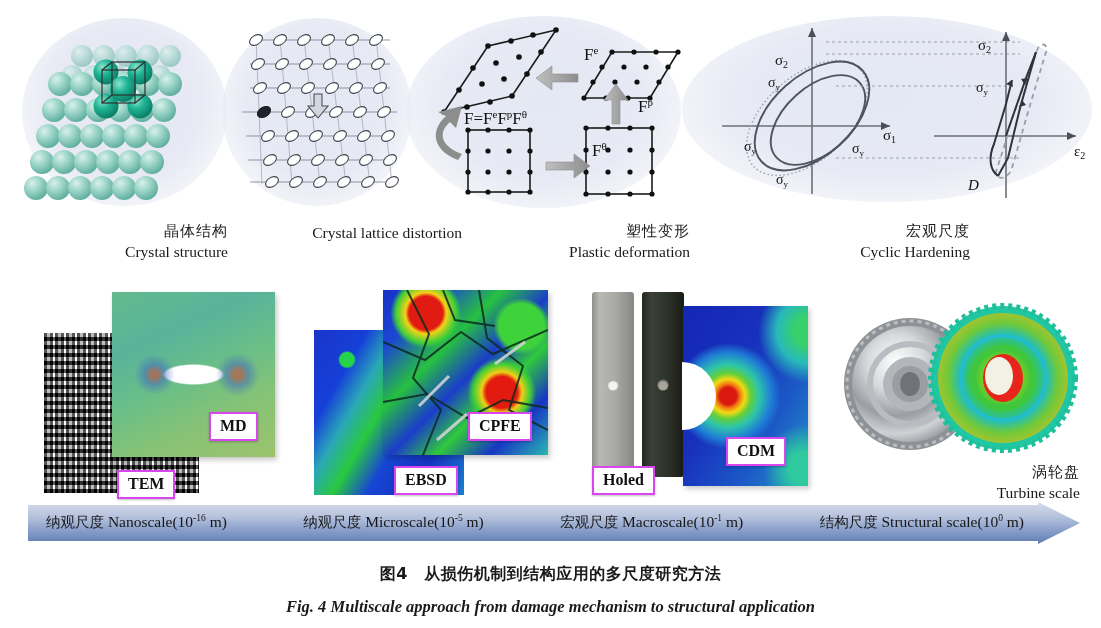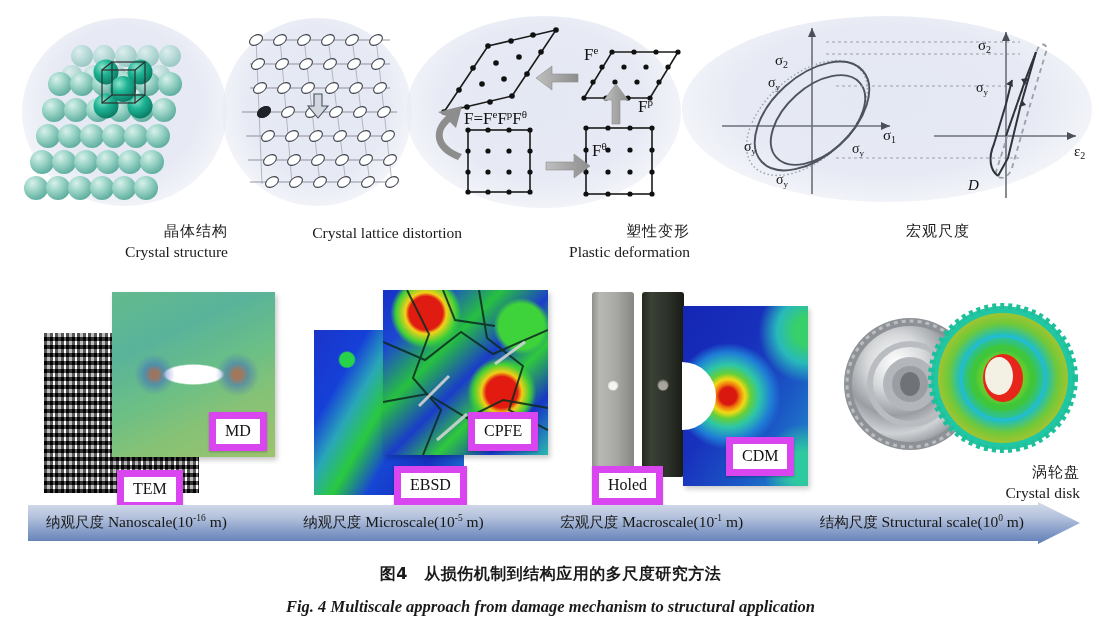--- a/index.html
+++ b/index.html
@@ -14,24 +14,24 @@
   .panel svg{position:absolute;left:0;top:0;overflow:visible;}
 
   
   .toplabel{position:absolute;text-align:right;line-height:1.25;}
   .toplabel .cn{font-size:15px;letter-spacing:1px;display:block;
      font-family:"DejaVu Sans","Liberation Sans",sans-serif;font-weight:400;}
   .toplabel .en{font-size:15.5px;display:block;margin-top:1px;}
 
   
   .tile{position:absolute;}
-  .tag{position:absolute;background:#fff;border:7px solid #d946ef;
+  .tag{position:absolute;background:#fff;border:2px solid #d946ef;
        font-size:16px;line-height:1;padding:4px 9px 5px;color:#111;
        box-shadow:0 1px 2px rgba(0,0,0,.25);white-space:nowrap;
-       font-family:"Liberation Serif",serif;}
+       font-family:"Liberation Serif",serif;font-weight:bold;}
 
   
   .tem{background:
       repeating-linear-gradient(90deg,#141414 0 3px,#8f8f8f 3px 6px,#1c1c1c 6px 9px,#d8d8d8 9px 11px),
       repeating-linear-gradient(0deg,rgba(0,0,0,.55) 0 4px,rgba(255,255,255,.30) 4px 8px);
       background-blend-mode:overlay,normal;filter:contrast(1.25);}
   
   .md{background:
       radial-gradient(ellipse 60% 20% at 50% 50%, #ffffff 0 28%, rgba(255,255,255,0) 32%),
       linear-gradient(155deg,#63ba8d 0%,#59b39a 28%,#6bbf86 52%,#86c276 72%,#9dc36d 100%);}
@@ -352,20 +352,21 @@
   </div>
   <div class="toplabel" style="left:172px;top:222px;width:290px;">
     <span class="en">Crystal lattice distortion</span>
   </div>
   <div class="toplabel" style="left:440px;top:222px;width:250px;">
     <span class="cn">塑性变形</span>
     <span class="en">Plastic deformation</span>
   </div>
   <div class="toplabel" style="left:730px;top:222px;width:240px;">
     <span class="cn">宏观尺度</span>
+    <span class="en">Cyclic Hardening</span>
   </div>
 
   <div class="tile tem" style="left:44px;top:333px;width:155px;height:160px;"></div>
   <div class="tile md" style="left:112px;top:292px;width:163px;height:165px;box-shadow:2px 3px 5px rgba(0,0,0,.22);">
     <div style="position:absolute;left:14%;top:34%;width:24%;height:32%;
                 background:radial-gradient(circle at 50% 50%, rgba(200,60,60,.55) 0 12%, rgba(60,90,200,.45) 30%, rgba(0,0,0,0) 62%);"></div>
     <div style="position:absolute;right:10%;top:34%;width:26%;height:32%;
                 background:radial-gradient(circle at 50% 50%, rgba(200,60,60,.55) 0 12%, rgba(60,90,200,.45) 32%, rgba(0,0,0,0) 64%);"></div>
   </div>
   <div class="tag" style="left:117px;top:470px;">TEM</div>
@@ -448,21 +449,21 @@
         <circle cx="163" cy="76" r="65" fill="url(#fea)"></circle>
         <circle cx="163" cy="76" r="42" fill="none" stroke="#23bcd0" stroke-width="3"></circle>
         <circle cx="163" cy="76" r="30" fill="none" stroke="#3fc63c" stroke-width="6"></circle>
         <ellipse cx="163" cy="76" rx="20" ry="24" fill="#e8251a"></ellipse>
         <ellipse cx="159" cy="74" rx="14" ry="19" fill="#f3f1e4"></ellipse>
       </g>
     </svg>
   </div>
   <div class="toplabel" style="left:900px;top:463px;width:180px;">
     <span class="cn">涡轮盘</span>
-    <span class="en">Crystal disk</span>
+    <span class="en">Turbine scale</span>
   </div>
 
   <div class="scalewrap">
     <div class="scalebar"></div>
     <div class="scaletext">
       <span class="scaleitem">
         <span class="cn">纳观尺度</span>
         <span>Nanoscale(10</span><sup>-16</sup><span> m)</span>
       </span>
       <span class="scaleitem">

